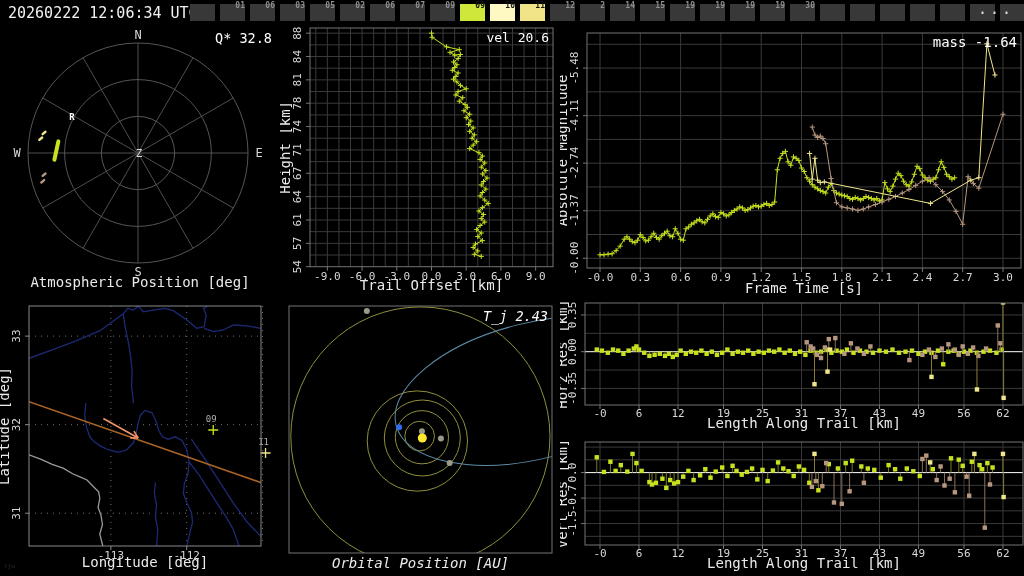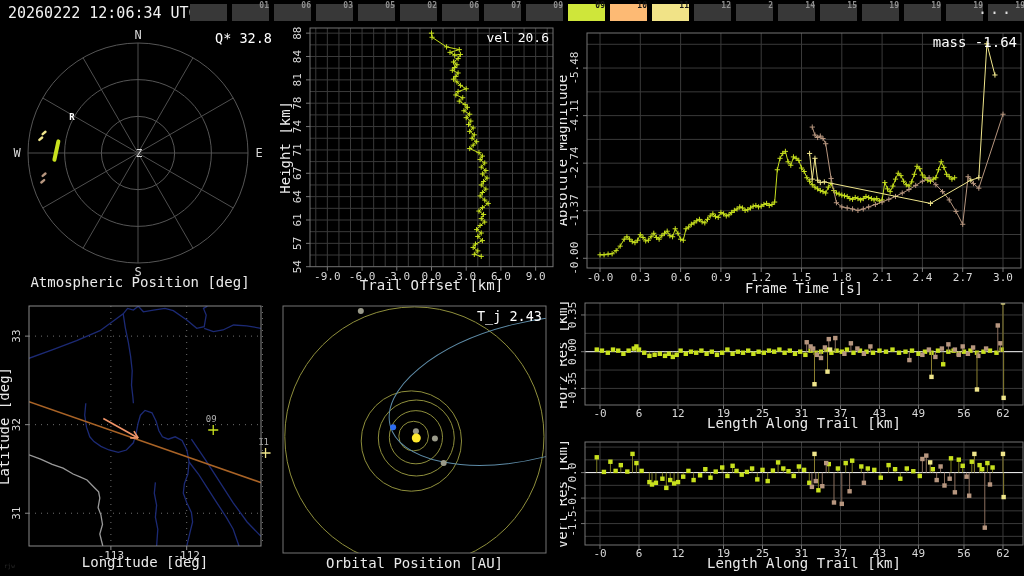--- a/index.html
+++ b/index.html
@@ -2,21 +2,21 @@
 <html><head>
 <meta charset="utf-8">
 <style>
   html,body{margin:0;padding:0;background:#000;}
   body{width:1024px;height:576px;overflow:hidden;}
   .screen{position:relative;width:1024px;height:576px;background:#000;
           font-family:"DejaVu Sans Mono",monospace;}
   .topbar{position:absolute;left:0;top:0;width:1024px;height:25px;}
   .ts{position:absolute;left:8px;top:4px;color:#f2f2f2;font-size:15px;white-space:pre;}
   .stations{position:absolute;left:190px;top:4px;display:flex;gap:5px;}
-  .sbox{position:relative;width:37px;height:17px;background:#383838;}
+  .sbox{position:relative;width:25px;height:17px;background:#383838;}
   .sbox .num{position:absolute;top:-3px;right:0;font-size:8px;font-weight:bold;
              color:#8e8e8e;line-height:9px;}
   .sbox.active .num{color:#151515;}
   .dots{position:absolute;right:10px;top:0;color:#e0e0e0;font-size:15px;letter-spacing:3px;}
   figure.panel{position:absolute;margin:0;padding:0;}
   svg{display:block;}
   svg text{font-family:"DejaVu Sans Mono",monospace;}
 </style>
 </head>
 <body>
@@ -46,21 +46,21 @@
         </div>
         <div class="sbox">
           <span class="num">07</span>
         </div>
         <div class="sbox">
           <span class="num">09</span>
         </div>
         <div class="sbox active" style="background: rgb(207, 230, 58);">
           <span class="num">09</span>
         </div>
-        <div class="sbox active" style="background: #fdba74;">
+        <div class="sbox active" style="background: #fef9c3;">
           <span class="num">10</span>
         </div>
         <div class="sbox active" style="background: rgb(241, 227, 135);">
           <span class="num">11</span>
         </div>
         <div class="sbox">
           <span class="num">12</span>
         </div>
         <div class="sbox">
           <span class="num">2</span>
@@ -570,21 +570,21 @@
         <text x="20" y="218.2324723247232" fill="#d8d8d8" font-size="11" text-anchor="middle" transform="rotate(-90 20 218.2324723247232)">31</text>
         <line x1="25" y1="129.67158671586725" x2="29" y2="129.67158671586725" stroke="#8a8a8a"></line>
         <text x="20" y="129.67158671586725" fill="#d8d8d8" font-size="11" text-anchor="middle" transform="rotate(-90 20 129.67158671586725)">32</text>
         <line x1="25" y1="41.11070110701135" x2="29" y2="41.11070110701135" stroke="#8a8a8a"></line>
         <text x="20" y="41.11070110701135" fill="#d8d8d8" font-size="11" text-anchor="middle" transform="rotate(-90 20 41.11070110701135)">33</text>
         <text x="145" y="272" fill="#eaeaea" font-size="14" text-anchor="middle">Longitude [deg]</text>
         <text x="9" y="131" fill="#eaeaea" font-size="14" text-anchor="middle" transform="rotate(-90 9 131)">Latitude [deg]</text>
         <text x="4" y="273" fill="#2a2a2a" font-size="6" text-anchor="start">rjw</text>
       </svg>
   </figure>
-  <figure class="panel" style="left:282px;top:295px;">
+  <figure class="panel" style="left:288px;top:295px;font-style:italic;">
     <svg id="orbit" width="280" height="281">
         <clipPath id="orb_c">
           <rect x="1" y="11" width="263" height="247"></rect>
         </clipPath>
         <g clip-path="url(#orb_c)">
           <circle cx="131.64000000000001" cy="141.1" r="14.82" fill="none" stroke="#8f8f3c" stroke-width="1"></circle>
           <circle cx="133.92000000000002" cy="142.24" r="26.599999999999998" fill="none" stroke="#8f8f3c" stroke-width="1"></circle>
           <circle cx="134.3" cy="143" r="38" fill="none" stroke="#8f8f3c" stroke-width="1"></circle>
           <circle cx="129.36" cy="146.04" r="50.160000000000004" fill="none" stroke="#8f8f3c" stroke-width="1"></circle>
           <circle cx="132.4" cy="141.48" r="129.58" fill="none" stroke="#8f8f3c" stroke-width="1"></circle>

